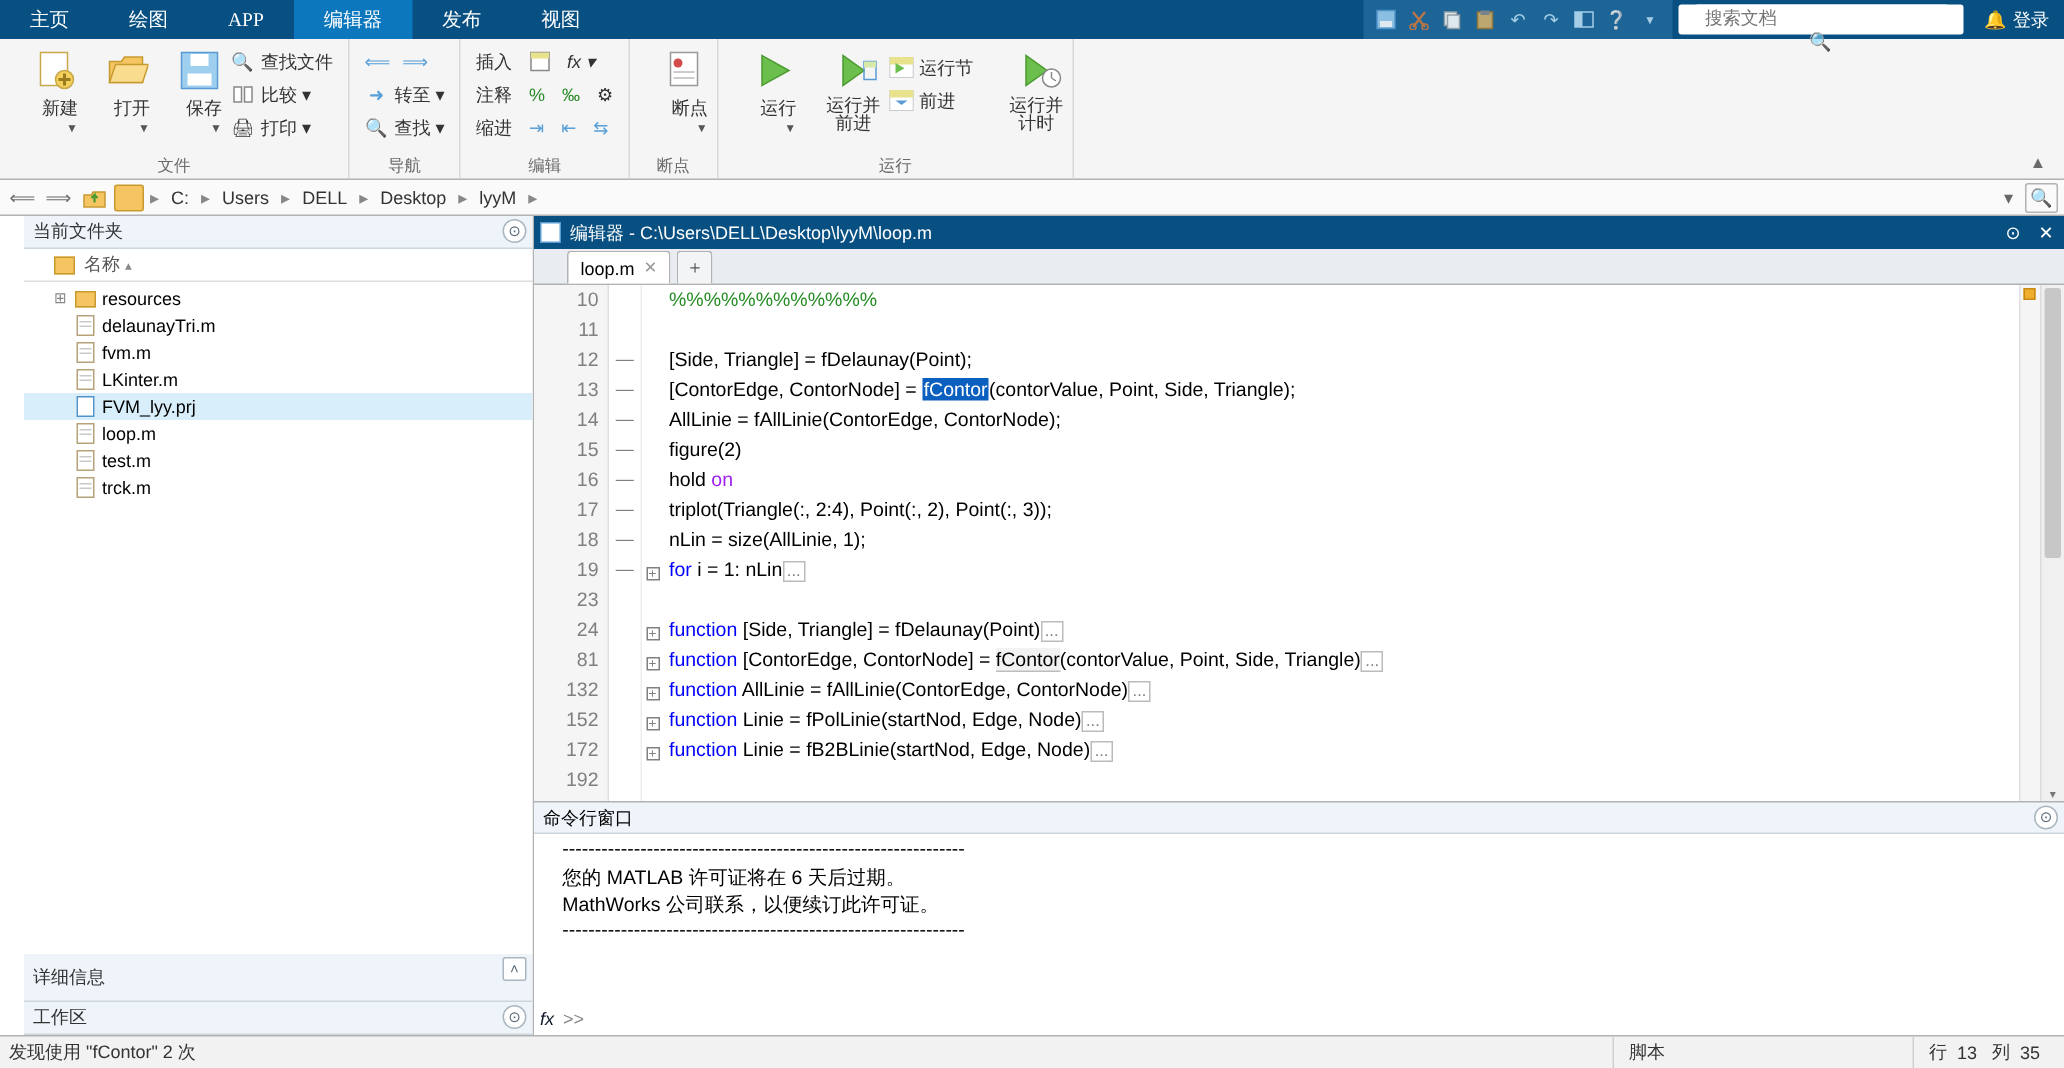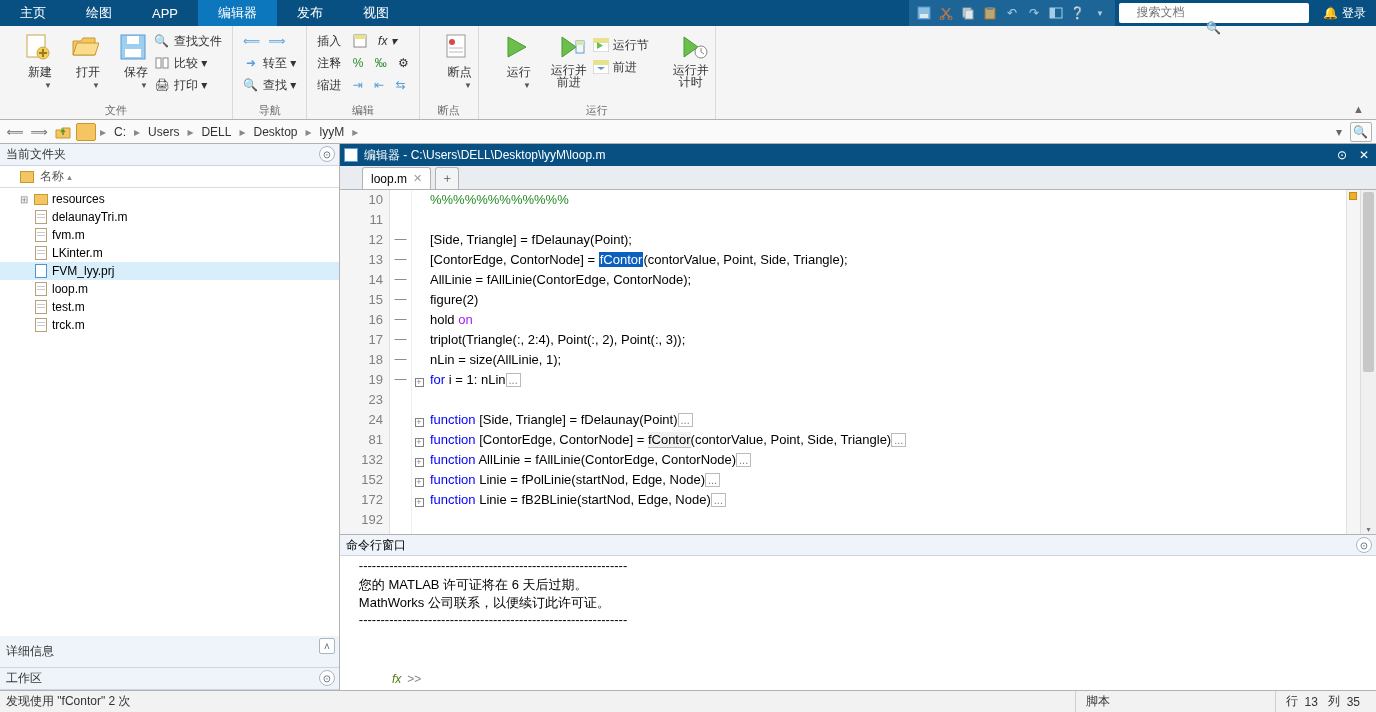--- a/index.html
+++ b/index.html
@@ -1,19 +1,19 @@
 <!DOCTYPE html>
 <html><head>
 <meta charset="utf-8">
 <style>
 * { box-sizing: border-box; margin: 0; padding: 0; font-family: "Microsoft YaHei", Arial, sans-serif; }
 body { width: 1376px; height: 712px; overflow: hidden; background: #fff; font-size: 12px; }
 
 .titlebar { height: 26px; background: #085082; display: flex; align-items: stretch; color: #fff; }
-.titlebar .tab { padding: 0 20px; display: flex; align-items: center; cursor: pointer; font-size: 13px; }
+.titlebar .tab { padding: 0 20px; display: flex; align-items: center; cursor: pointer; font-size: 13px; font-family: Liberation Serif, serif; }
 .titlebar .tab.active { background: #0d77bd; }
 .titlebar .spacer { flex: 1; }
 .titlebar .qat { display: flex; align-items: center; background: #1c6596; padding: 0 4px; }
 .titlebar .qat span { width: 22px; height: 22px; display: inline-flex; align-items: center; justify-content: center; cursor: pointer; opacity: 0.85; }
 .titlebar .searchwrap { background: #fff; margin: 3px 4px; border-radius: 2px; display: flex; align-items: center; width: 190px; flex-direction: column; }
 .titlebar .searchwrap input { border: none; outline: none; flex: 1; padding: 2px 6px; font-size: 12px; color: #555; }
 .titlebar .searchwrap .sicn { width: 20px; text-align: center; color: #0076a8; }
 .titlebar .login { padding: 0 10px; display: flex; align-items: center; gap: 4px; }
 
 .ribbon { height: 94px; background: #f5f5f5; border-bottom: 1px solid #b2b2b2; display: flex; }
@@ -31,21 +31,21 @@
 .pathbar { height: 24px; background: #fafafa; border-bottom: 1px solid #b2b2b2; display: flex; align-items: center; padding: 0 4px; gap: 2px; }
 .pathbar .navicn { width: 22px; height: 20px; display: inline-flex; align-items: center; justify-content: center; cursor: pointer; color: #6b6b6b; }
 .pathbar .folder { width: 20px; height: 18px; background:#f5c561; border:1px solid #c79a2f; border-radius:2px; }
 .pathbar .crumb { padding: 0 4px; cursor: pointer; color: #333; }
 .pathbar .sep { color: #888; padding: 0 2px; }
 .pathbar .spacer { flex: 1; }
 .pathbar .mag { width: 22px; height: 20px; border:1px solid #b2b2b2; border-radius:2px; display:inline-flex; align-items:center; justify-content:center; cursor:pointer; }
 
 .mainrow { display: flex; height: calc(712px - 26px - 94px - 24px - 22px); }
 
-.leftcol { width: 340px; border-right: 1px solid #b2b2b2; display: flex; flex-direction: column; }
+.leftcol { width: 340px; border-right: 1px solid #b2b2b2; display: flex; flex-direction: column; margin-left: 16px; }
 .panelhdr { height: 22px; background: #eef4f9; border-bottom: 1px solid #cdd6dc; display: flex; align-items: center; padding: 0 6px; font-size: 12px; color: #333; position: relative; }
 .panelhdr .paction { position: absolute; right: 4px; top: 2px; width: 16px; height: 16px; border:1px solid #aab6c0; border-radius: 8px; display:flex; align-items:center; justify-content:center; font-size:10px; color:#5a6a78; cursor:pointer; background:#fff; }
 
 .filehdr { height: 22px; border-bottom: 1px solid #dcdcdc; display: flex; align-items: center; padding-left: 20px; color:#555; background:#fff;}
 .filehdr .foldicn { width:14px; height:12px; background:#f5c561; border:1px solid #c79a2f; margin-right:6px; }
 .filetree { flex: 1; overflow: auto; background: #fff; padding: 2px 0; }
 .filetree .item { display: flex; align-items: center; height: 18px; padding-left: 20px; gap: 4px; cursor: pointer; }
 .filetree .item.sel { background: #d9eefb; }
 .filetree .ficn { width: 14px; height: 14px; display:inline-flex; align-items:center; justify-content:center; }
 .filetree .exp { width:10px; color:#888; font-size:10px; }
@@ -91,21 +91,21 @@
 .scrollbar-v { width:16px; background:#f0f0f0; border-left:1px solid #dcdcdc; position:relative;}
 .scrollbar-v .thumb{ position:absolute; left:2px; right:2px; top:2px; height:180px; background:#c7c7c7; border-radius:2px;}
 .scrollbar-v::before{content:"▴"; position:absolute; top:0; left:0; right:0; text-align:center; font-size:8px; color:#777;}
 .scrollbar-v::after{content:"▾"; position:absolute; bottom:0; left:0; right:0; text-align:center; font-size:8px; color:#777;}
 
 .cmdhdr { height: 22px; background: #eef4f9; border-top:1px solid #b2b2b2; border-bottom: 1px solid #cdd6dc; display:flex; align-items:center; padding:0 6px; position:relative;}
 .cmdhdr .paction{ position:absolute; right:4px; top:2px; width:16px; height:16px; border:1px solid #aab6c0; border-radius:8px; display:flex; align-items:center; justify-content:center; font-size:10px; color:#5a6a78; cursor:pointer; background:#fff;}
 .cmdbody { height: 112px; background: #fff; font-family: Consolas, monospace; font-size: 13px; padding: 2px 8px 2px 8px; color:#000; overflow:hidden; }
 .cmdbody .cline { height: 18px; white-space:pre; }
 .cmdprompt { height: 22px; display:flex; align-items:center; padding-left:4px; gap:6px; font-family: Consolas, monospace; color:#888;}
-.cmdprompt .fx { font-style: italic; color:#4d7c0f;margin-left:48px; }
+.cmdprompt .fx { font-style: italic; color:#0f172a; }
 
 .statusbar { height: 22px; background: #f2f2f2; border-top: 1px solid #b2b2b2; display: flex; align-items: center; padding: 0 6px; font-size: 12px; color: #333; }
 .statusbar .spacer { flex:1; }
 .statusbar .cell { border-left:1px solid #cfcfcf; padding:0 10px; height:100%; display:flex; align-items:center; }
 
 svg { display: block; }
 </style>
 </head>
 <body>
 

